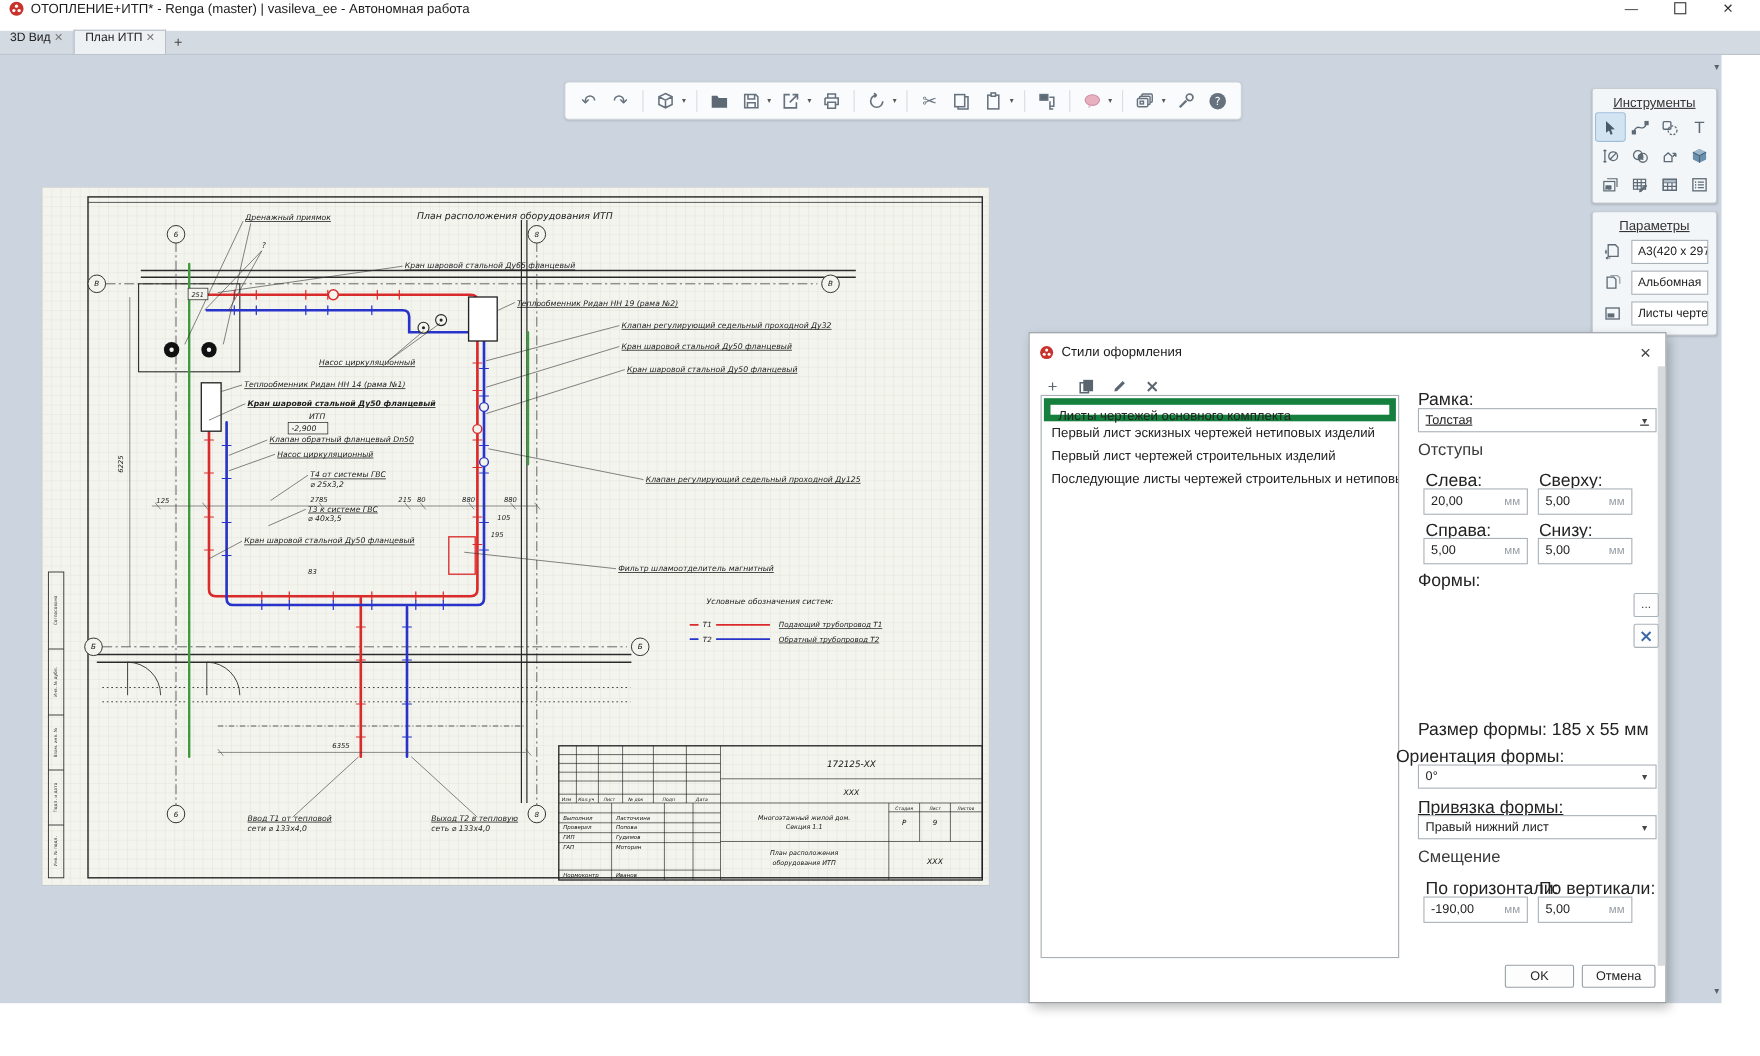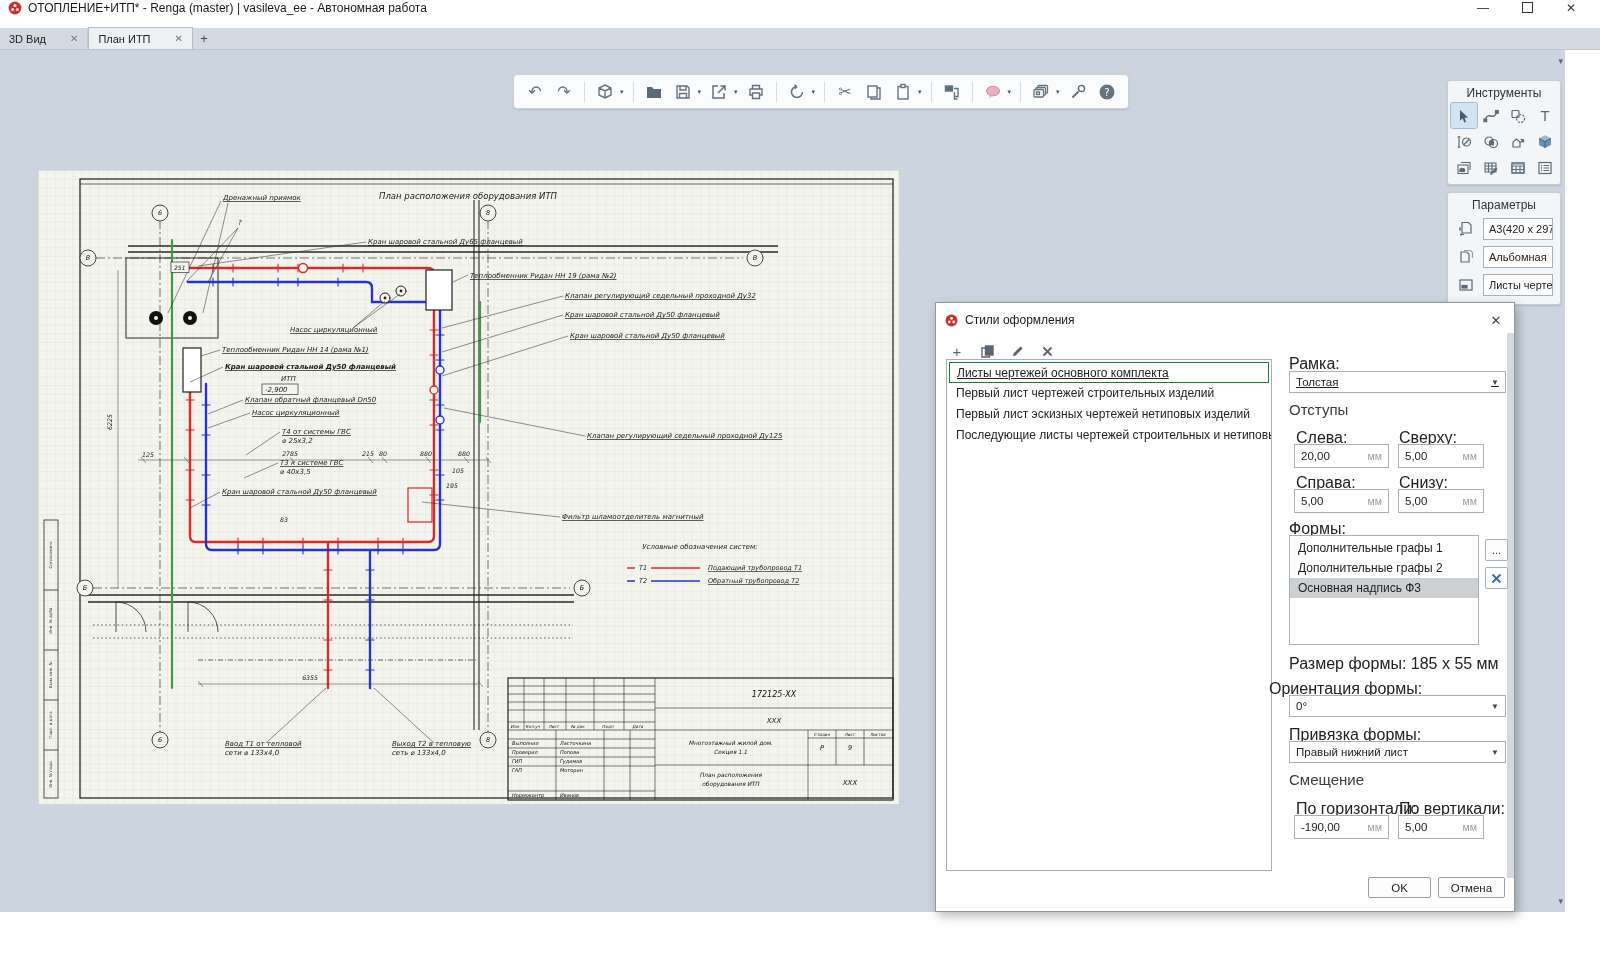--- a/index.html
+++ b/index.html
@@ -5,53 +5,53 @@
   html,body{margin:0;padding:0;background:#fff;}
   .window{position:relative;width:1600px;height:960px;background:#fff;font-family:"Liberation Sans",sans-serif;overflow:hidden;outline:1px solid #a9b0b7;}
   
   .titlebar{position:absolute;left:0;top:0;width:1600px;height:15px;background:#fff;display:flex;align-items:center;padding:0 8px;box-sizing:border-box;}
   .titlebar .ttext{font-size:12px;color:#1b1b1b;margin-left:6px;}
   .wctrls{margin-left:auto;display:flex;align-items:center;gap:14px;margin-right:6px;}
   .wc{width:30px;height:22px;display:flex;align-items:center;justify-content:center;color:#333;font-size:12px;}
   .wc .sqr{width:9px;height:9px;border:1.2px solid #333;display:inline-block;}
   
   .tabbar{position:absolute;left:0;top:28px;width:1600px;height:22px;background:#d4dae2;border-bottom:1px solid #bcc4cc;display:flex;align-items:flex-end;box-sizing:border-box;}
-  .tab{height:21px;display:flex;align-items:center;gap:24px;padding:0 9px;font-size:11px;color:#222;border-right:1px solid #c2c9d1;}
+  .tab{height:21px;display:flex;gap:3px;padding:0 9px;font-size:11px;color:#222;border-right:1px solid #c2c9d1;}
   .tab.active{background:#eef1f4;border:1px solid #b6bec6;border-bottom:none;}
   .tab .x{color:#777;font-size:10px;}
   .tab-plus{width:22px;height:21px;display:flex;align-items:center;justify-content:center;font-size:13px;color:#444;}
   
   .canvas{position:absolute;left:0;top:50px;width:1565px;height:862px;background:#ccd5df;}
   .scrollhint{position:absolute;right:2px;font-size:9px;color:#59636d;}
   
   .toolbar{position:absolute;left:513px;top:24px;height:33px;background:#fafbfc;border:1px solid #ccd2d8;border-radius:4px;display:flex;align-items:center;padding:0 10px;gap:7px;box-shadow:0 1px 2px rgba(0,0,0,.12);}
   .tbi{width:22px;height:22px;display:flex;align-items:center;justify-content:center;color:#66727e;font-size:16px;}
   .tbi svg{display:block;}
   .sep{width:1px;height:20px;background:#d8dde2;margin:0 2px;}
   .dd{font-size:7px;color:#555;margin-left:-3px;}
   
   .panel{position:absolute;background:#f3f6f8;border:1px solid #c6ccd2;border-radius:3px;box-shadow:0 1px 2px rgba(0,0,0,.15);box-sizing:border-box;}
-  .ptitle{font-size:12px;color:#333;text-align:center;padding:5px 0 3px 0;}
+  .ptitle{font-size:12px;color:#333;text-align:center;padding:5px 0 3px 0;text-decoration:underline;}
   .tgrid{display:grid;grid-template-columns:repeat(4,26px);justify-content:center;gap:1px;padding-bottom:4px;}
   .tool{width:26px;height:25px;display:flex;align-items:center;justify-content:center;border-radius:2px;color:#5d6a76;}
   .tool.sel{background:#d2e3f2;outline:1px solid #9dbdd9;}
   .prow{display:flex;align-items:center;gap:6px;padding:3px 7px;}
   .picon{width:22px;height:20px;display:flex;align-items:center;justify-content:center;color:#5d6a76;}
   .select{background:#fff;border:1px solid #a9b1b8;height:20px;display:flex;align-items:center;font-size:11px;color:#222;padding:0 5px;flex:1;white-space:nowrap;overflow:hidden;}
   .select .arr{margin-left:auto;font-size:8px;color:#444;padding-left:4px;}
   
   .dialog{position:absolute;left:935px;top:302px;width:580px;height:610px;background:#fff;border:1px solid #8f969c;box-shadow:3px 4px 10px rgba(0,0,0,.28);font-size:12px;color:#222;box-sizing:border-box;}
   .dtitle{height:26px;display:flex;align-items:center;gap:7px;padding:4px 9px;}
   .dtitle .ttext{font-size:12px;color:#1b1b1b;}
   .dclose{margin-left:auto;width:18px;height:18px;display:flex;align-items:center;justify-content:center;color:#444;font-size:13px;}
   .dtools{display:flex;gap:12px;padding:5px 12px 2px 12px;}
   .dtool{width:18px;height:18px;display:flex;align-items:center;justify-content:center;color:#5a6570;font-size:15px;}
   .slist{position:absolute;left:10px;top:56px;width:326px;height:512px;background:#fff;border:1px solid #a7aeb4;box-sizing:border-box;padding-top:2px;overflow:hidden;}
   .sitem{height:21px;line-height:21px;padding:0 7px;margin:0 2px 0 2px;font-size:12px;white-space:nowrap;box-sizing:border-box;}
-  .sitem.sel{border:1px solid #15803d;text-decoration:underline;}
+  .sitem.sel{border:6px solid #15803d;}
   .dlabel{position:absolute;font-size:16px;color:#222;}
   .dhdr{position:absolute;font-size:15px;color:#3a3a3a;}
   .input{position:absolute;height:24px;border:1px solid #a9b1b8;background:#fff;display:flex;align-items:center;padding:0 6px;font-size:11.5px;box-sizing:border-box;}
   .input .unit{margin-left:auto;color:#9aa0a6;font-size:10.5px;}
   .dselect{position:absolute;height:22px;border:1px solid #a9b1b8;background:#fff;display:flex;align-items:center;padding:0 6px;font-size:11.5px;box-sizing:border-box;}
   .dselect .arr{margin-left:auto;font-size:8px;color:#444;}
   .flist{position:absolute;left:353px;top:232px;width:190px;height:110px;border:1px solid #a9b1b8;background:#fff;box-sizing:border-box;padding-top:2px;}
   .fitem{height:20px;line-height:20px;padding:0 8px;font-size:12px;white-space:nowrap;}
   .fitem.sel{background:#cdd0d2;}
   .sqbtn{position:absolute;width:23px;height:22px;border:1px solid #a9b1b8;background:#fdfdfd;display:flex;align-items:center;justify-content:center;font-size:11px;color:#444;box-sizing:border-box;border-radius:2px;}
@@ -529,22 +529,22 @@
             </svg>
           </span>
         <span class="dtool">
             <svg width="13" height="13" viewBox="0 0 13 13" stroke="#5a6570" stroke-width="1.8">
               <path d="M2.5 2.5 L10.5 10.5 M10.5 2.5 L2.5 10.5"></path>
             </svg>
           </span>
       </div>
       <div class="slist" id="styles-list">
           <div class="sitem sel">Листы чертежей основного комплекта</div>
+          <div class="sitem">Первый лист эскизных чертежей нетиповых изделий</div>
           <div class="sitem">Первый лист чертежей строительных изделий</div>
-          <div class="sitem">Первый лист эскизных чертежей нетиповых изделий</div>
           <div class="sitem">Последующие листы чертежей строительных и нетиповых изделий</div>
         </div>
       <div class="dscroll"></div>
 
       <div class="dlabel" style="left:353px;top:52px;">Рамка:</div>
       <div class="dselect" style="left:353px;top:68px;width:217px;text-decoration:underline;">
           <span>Толстая</span>
           <span class="arr">▼</span>
         </div>
 
@@ -564,25 +564,20 @@
       <div class="input" style="left:358px;top:186px;width:95px;">
           <span>5,00</span>
           <span class="unit">мм</span>
         </div>
       <div class="input" style="left:462px;top:186px;width:86px;">
           <span>5,00</span>
           <span class="unit">мм</span>
         </div>
 
       <div class="dlabel" style="left:353px;top:217px;">Формы:</div>
-      <div class="flist" id="forms-list">
-          <div class="fitem">Дополнительные графы 1</div>
-          <div class="fitem">Дополнительные графы 2</div>
-          <div class="fitem sel">Основная надпись Ф3</div>
-        </div>
       <div class="sqbtn" style="left:549px;top:236px;">
           <span>...</span>
         </div>
       <div class="sqbtn" style="left:549px;top:264px;">
           <svg width="11" height="11" viewBox="0 0 11 11" stroke="#3d68a8" stroke-width="1.8">
             <path d="M1.5 1.5 L9.5 9.5 M9.5 1.5 L1.5 9.5"></path>
           </svg>
         </div>
       <div class="dlabel" style="left:353px;top:352px;">Размер формы: 185 x 55 мм</div>
 

